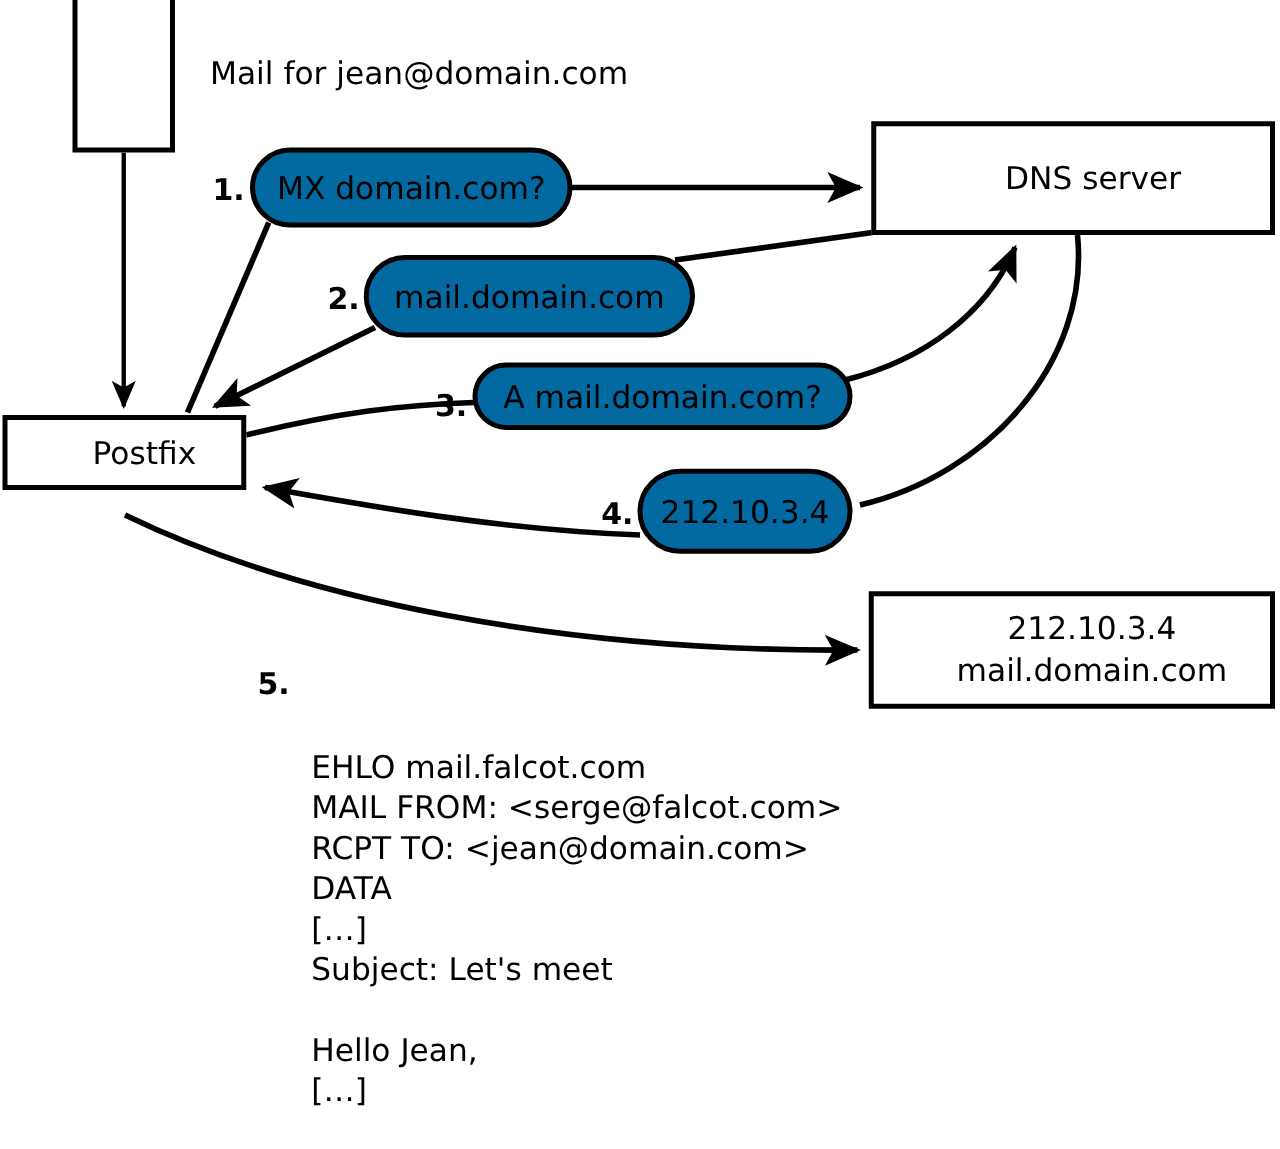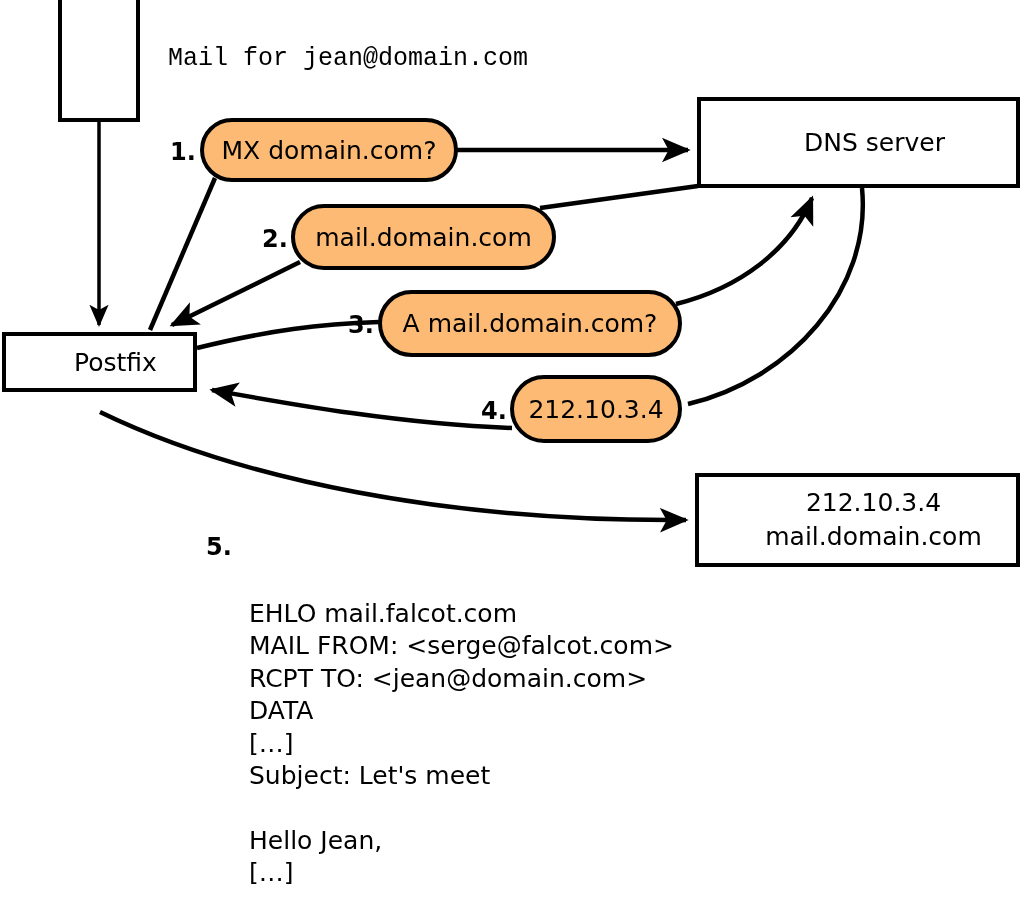--- a/index.html
+++ b/index.html
@@ -31,21 +31,21 @@
     align-items: center;
     justify-content: center;
     text-align: center;
     color: #000000;
     padding-left: 32px;
   }
   .rounded-box {
     position: absolute;
     box-sizing: border-box;
     border: 4px solid #000000;
-    background: #fdba74;
+    background: #0369a1;
     display: flex;
     align-items: center;
     justify-content: center;
     text-align: center;
     color: #000000;
   }
   .plain-text {
     position: absolute;
     color: #000000;
     white-space: pre;
@@ -106,34 +106,34 @@
 
   <div class="node-box" style="left:697px; top:97px; width:323px; height:91px; font-size:25px;">
     <span>DNS server</span>
   </div>
 
   <div class="node-box" style="left:695px; top:473px; width:325px; height:94px; font-size:25px; flex-direction:column; line-height:34px;">
     <span>212.10.3.4</span>
     <span>mail.domain.com</span>
   </div>
 
-  <div class="plain-text" style="left:168px; top:44px; font-size:25px;font-family:Liberation Mono, monospace;">Mail for jean@domain.com</div>
+  <div class="plain-text" style="left:168px; top:44px; font-size:25px;">Mail for jean@domain.com</div>
 
   <div class="step-num" style="left:170px; top:138px; font-size:24px;">1.</div>
   <div class="rounded-box" style="left:200px; top:118px; width:258px; height:64px; border-radius:32px; font-size:25px;">
     <span>MX domain.com?</span>
   </div>
 
   <div class="step-num" style="left:262px; top:225px; font-size:24px;">2.</div>
   <div class="rounded-box" style="left:291px; top:204px; width:265px; height:66px; border-radius:33px; font-size:25px;">
     <span>mail.domain.com</span>
   </div>
 
   <div class="step-num" style="left:348px; top:311px; font-size:24px;">3.</div>
-  <div class="rounded-box" style="left:378px; top:290px; width:304px; height:67px; border-radius:34px; font-size:25px;">
+  <div class="rounded-box" style="left:378px; top:290px; width:304px; height:54px; border-radius:34px; font-size:25px;">
     <span>A mail.domain.com?</span>
   </div>
 
   <div class="step-num" style="left:481px; top:397px; font-size:24px;">4.</div>
   <div class="rounded-box" style="left:510px; top:375px; width:172px; height:68px; border-radius:34px; font-size:25px;">
     <span>212.10.3.4</span>
   </div>
 
   <div class="step-num" style="left:206px; top:533px; font-size:24px;">5.</div>
 

